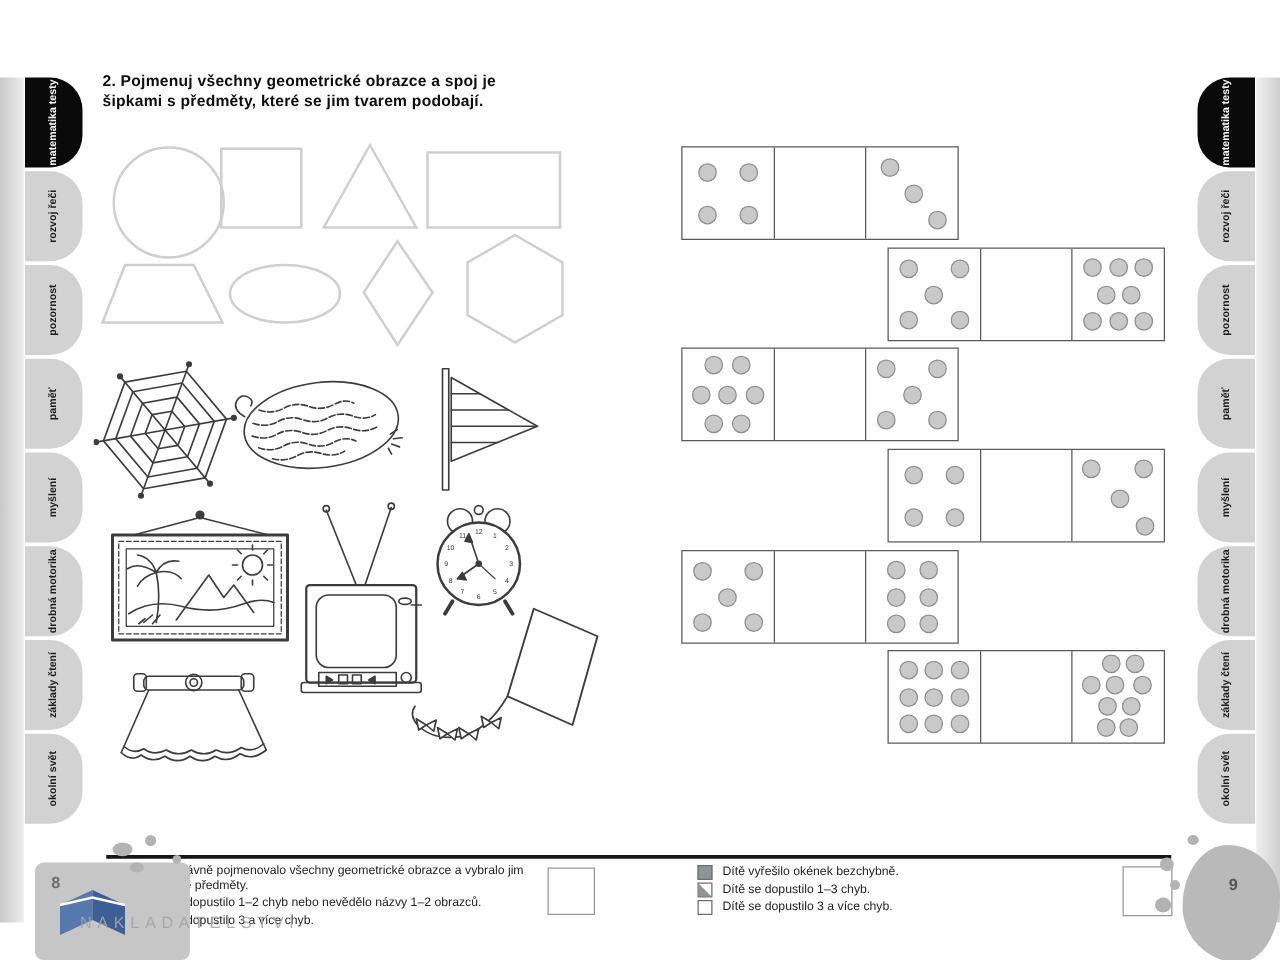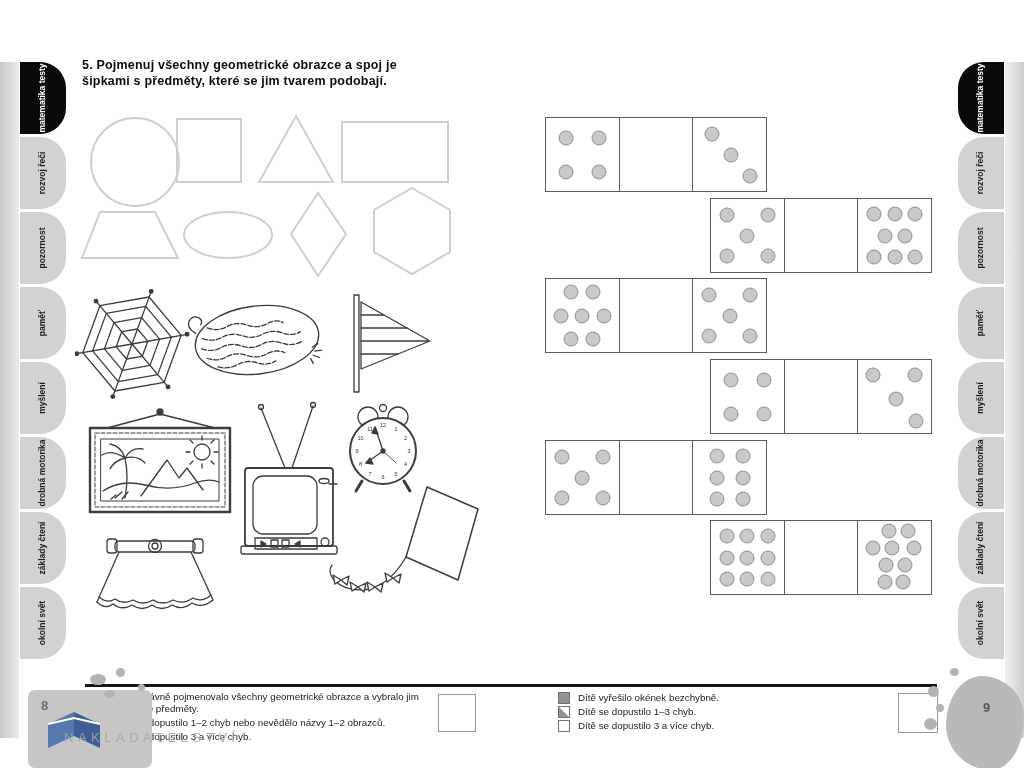--- a/index.html
+++ b/index.html
@@ -109,21 +109,21 @@
   <div class="tab rgt" style="top:437px">
       <div class="tab-label">drobná motorika</div>
     </div>
   <div class="tab rgt" style="top:512px">
       <div class="tab-label">základy čtení</div>
     </div>
   <div class="tab rgt" style="top:587px">
       <div class="tab-label">okolní svět</div>
     </div>
 
-  <div class="title l">5. Pojmenuj všechny geometrické obrazce a spoj je šipkami s předměty, které se jim tvarem podobají.</div>
+  <div class="title l">2. Pojmenuj všechny geometrické obrazce a spoj je šipkami s předměty, které se jim tvarem podobají.</div>
 
   <svg width="425" height="545" viewBox="0 0 425 545" style="position:absolute;left:75px;top:110px">
     <g stroke="#cfcfcf" stroke-width="2" fill="none">
       <circle cx="60" cy="52" r="44"></circle>
       <rect x="102" y="9" width="64" height="63"></rect>
       <path d="M221 6 L258 72 L184 72 Z"></path>
       <rect x="267" y="12" width="106" height="60"></rect>
       <path d="M25 102 L80 102 L103 148 L7 148 Z"></path>
       <ellipse cx="153" cy="125" rx="44" ry="23"></ellipse>
       <path d="M243 83 L271 124 L243 166 L216 124 Z"></path>

